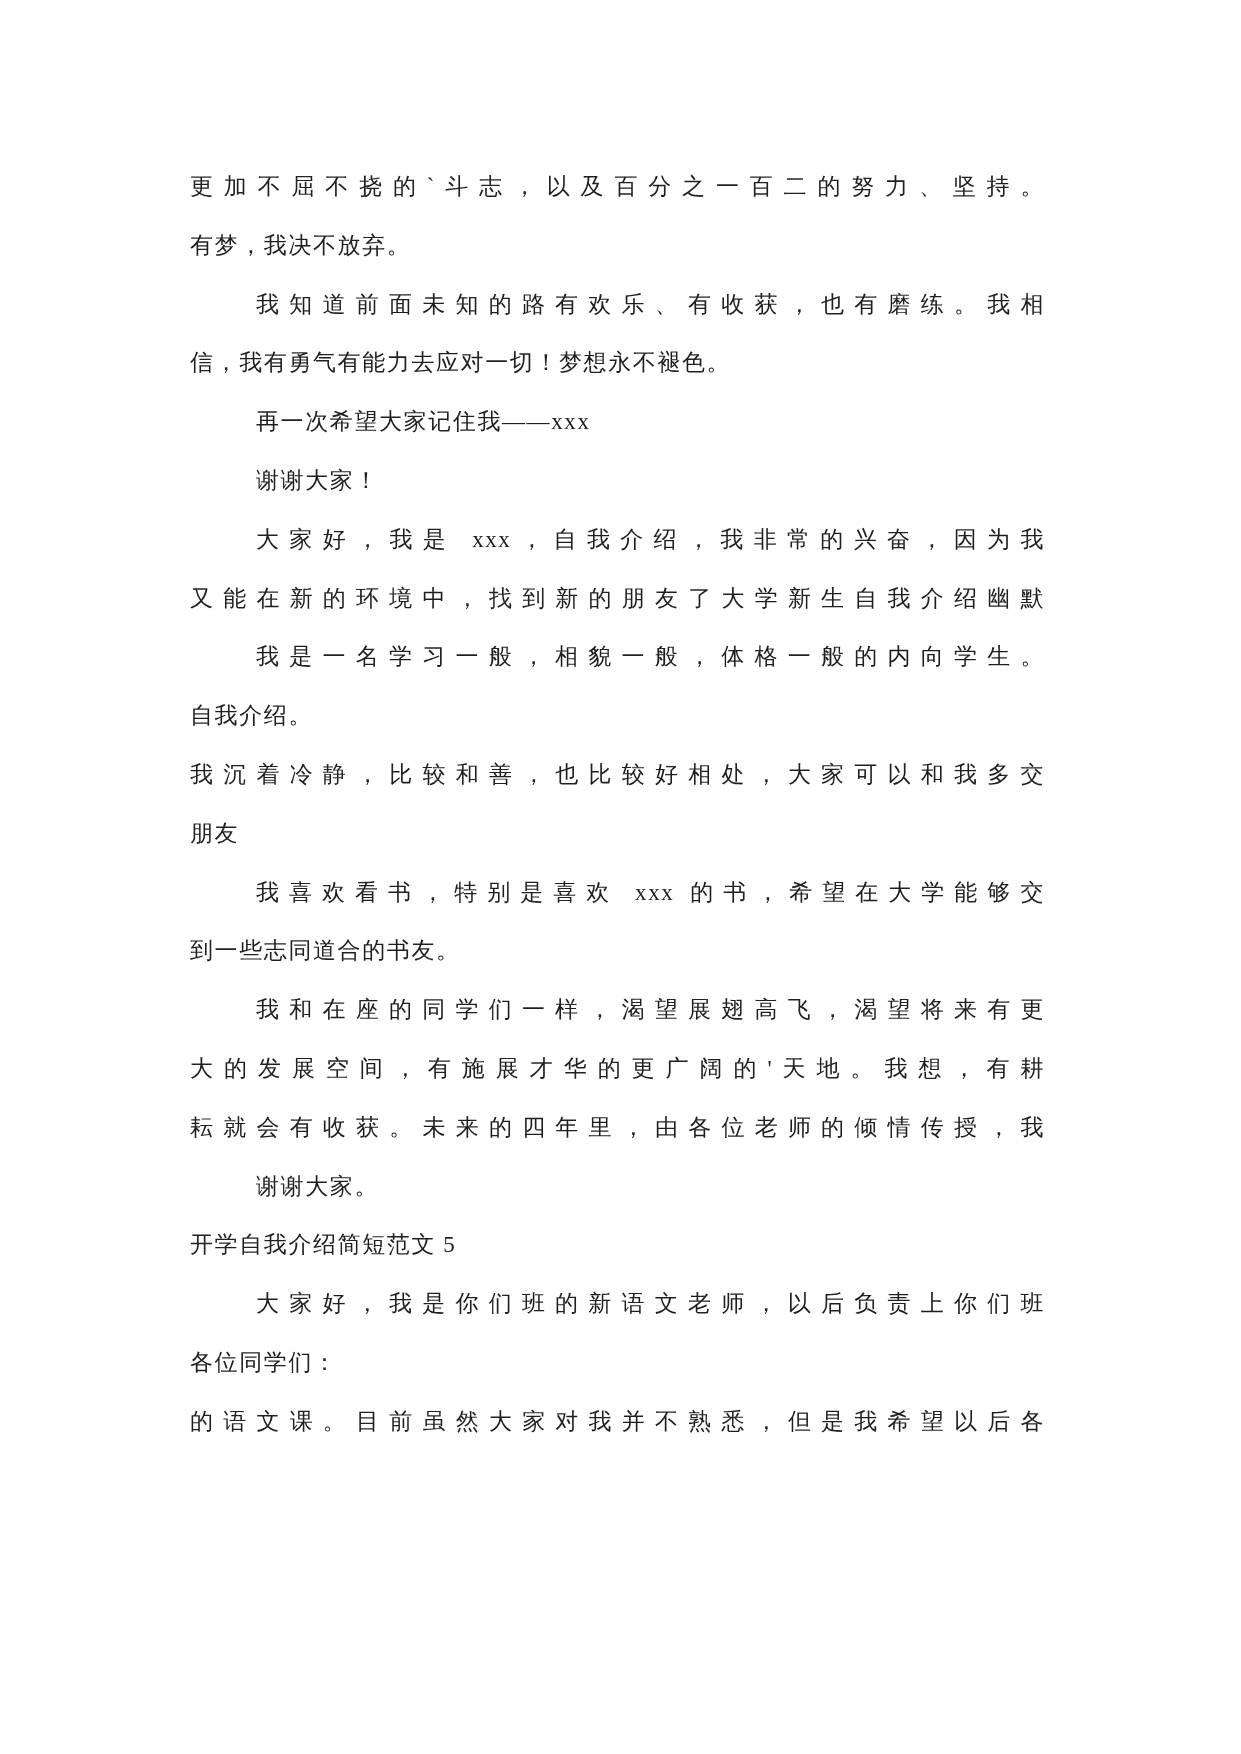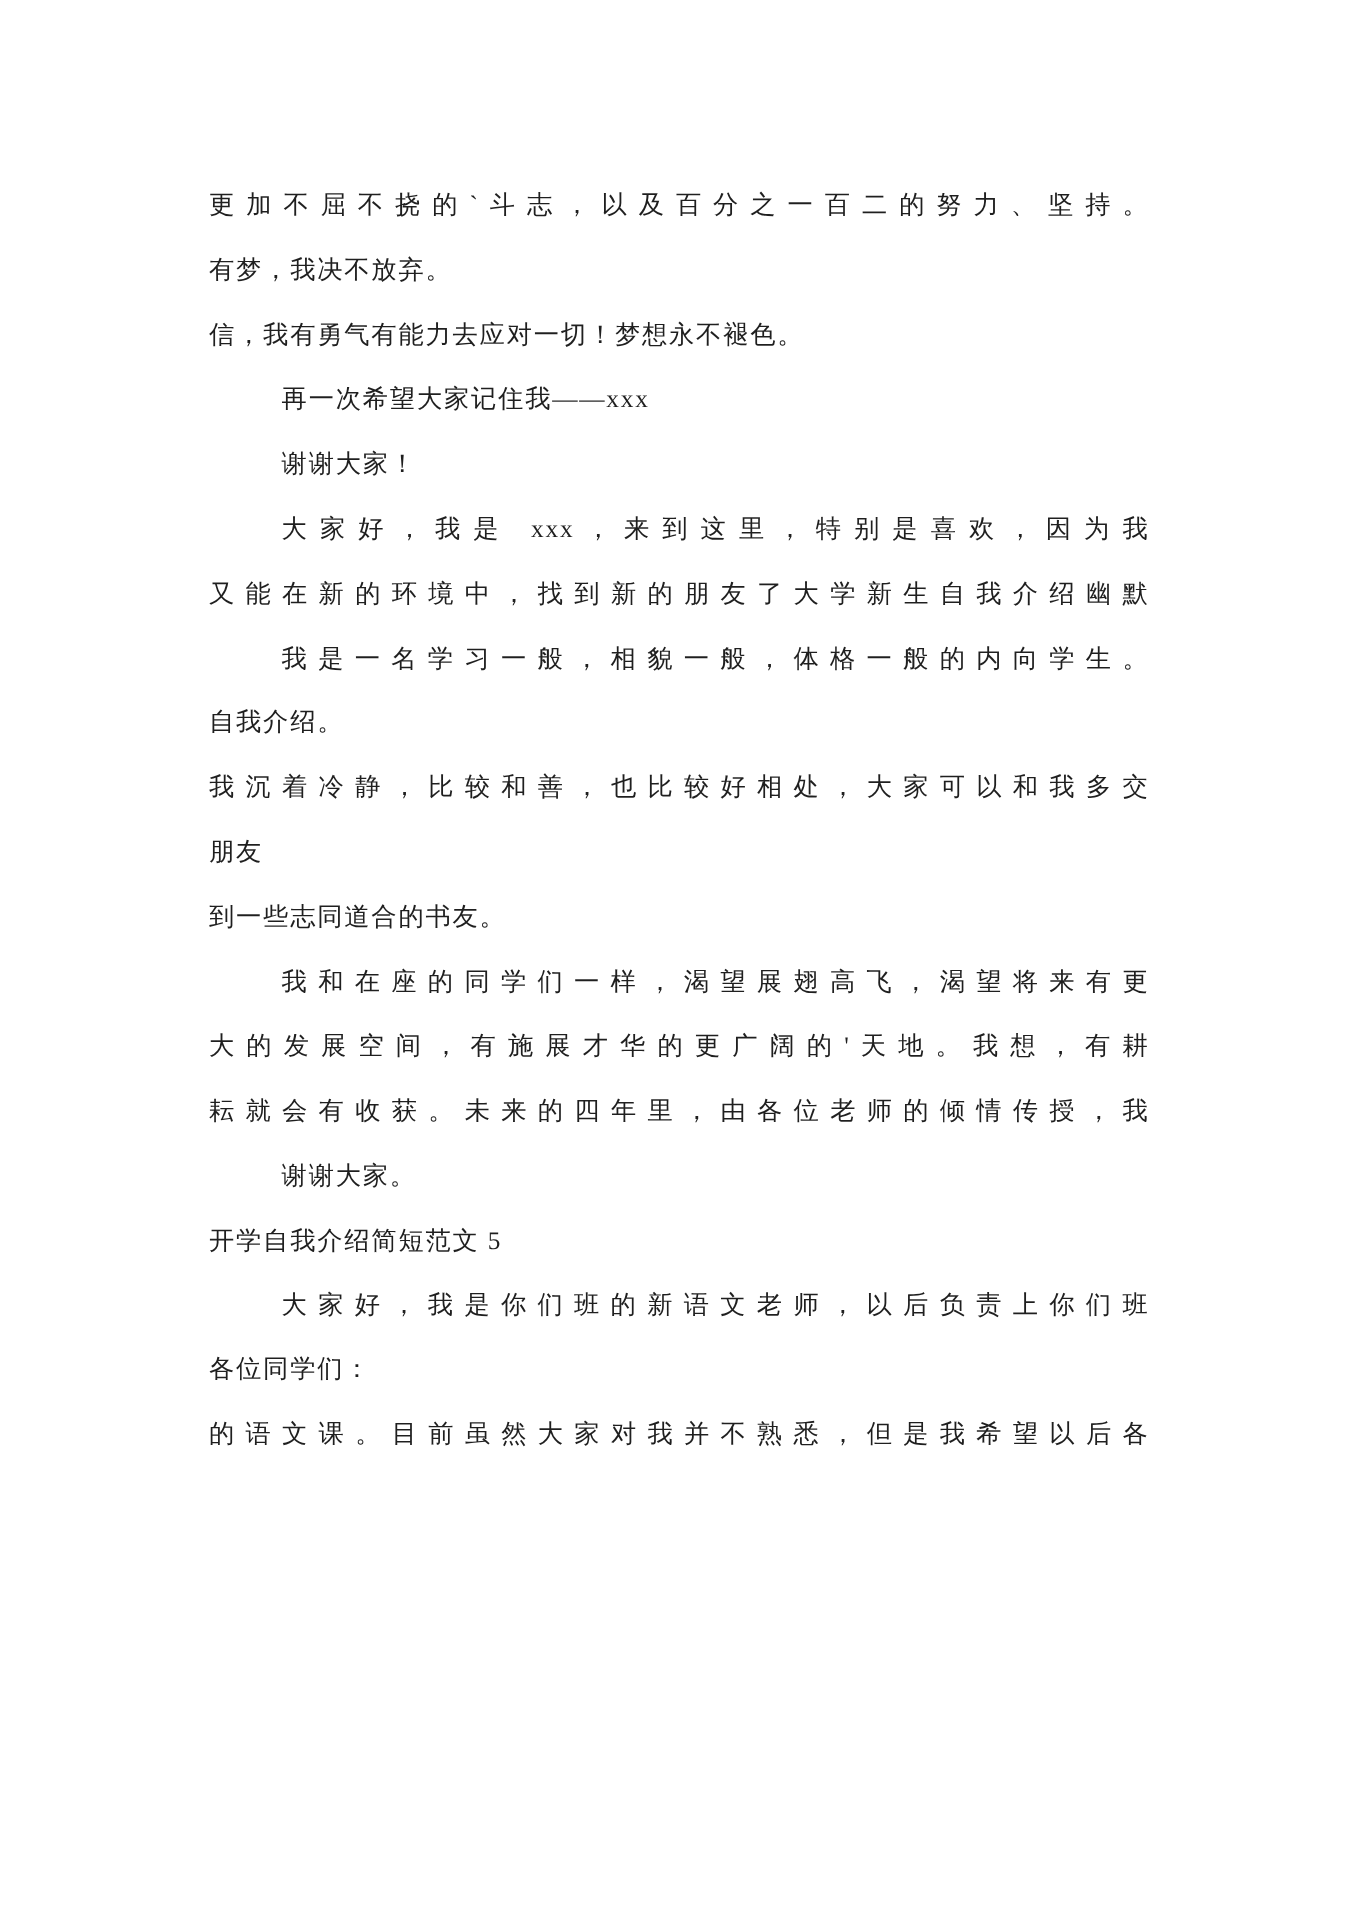--- a/index.html
+++ b/index.html
@@ -49,29 +49,31 @@
     text-indent: 66px;
   }
 </style>
 </head>
 <body>
 
 <div class="page">
   <div class="textblock">
     <div class="line full">更加不屈不挠的`斗志，以及百分之一百二的努力、坚持。</div>
     <div class="line">有梦，我决不放弃。</div>
+    <div class="line full indent">我知道前面未知的路有欢乐、有收获，也有磨练。我相</div>
     <div class="line">信，我有勇气有能力去应对一切！梦想永不褪色。</div>
     <div class="line indent">再一次希望大家记住我——xxx</div>
     <div class="line indent">谢谢大家！</div>
-    <div class="line full indent">大家好，我是 xxx，来到这里，特别是喜欢，因为我</div>
+    <div class="line full indent">大家好，我是 xxx，自我介绍，我非常的兴奋，因为我</div>
     <div class="line full">又能在新的环境中，找到新的朋友了大学新生自我介绍幽默</div>
     <div class="line full indent">我是一名学习一般，相貌一般，体格一般的内向学生。</div>
     <div class="line">自我介绍。</div>
     <div class="line full">我沉着冷静，比较和善，也比较好相处，大家可以和我多交</div>
     <div class="line">朋友</div>
+    <div class="line full indent">我喜欢看书，特别是喜欢 xxx 的书，希望在大学能够交</div>
     <div class="line">到一些志同道合的书友。</div>
     <div class="line full indent">我和在座的同学们一样，渴望展翅高飞，渴望将来有更</div>
     <div class="line full">大的发展空间，有施展才华的更广阔的'天地。我想，有耕</div>
     <div class="line full">耘就会有收获。未来的四年里，由各位老师的倾情传授，我</div>
     <div class="line indent">谢谢大家。</div>
     <div class="line">开学自我介绍简短范文 5</div>
     <div class="line full indent">大家好，我是你们班的新语文老师，以后负责上你们班</div>
     <div class="line">各位同学们：</div>
     <div class="line full">的语文课。目前虽然大家对我并不熟悉，但是我希望以后各</div>
   </div>

